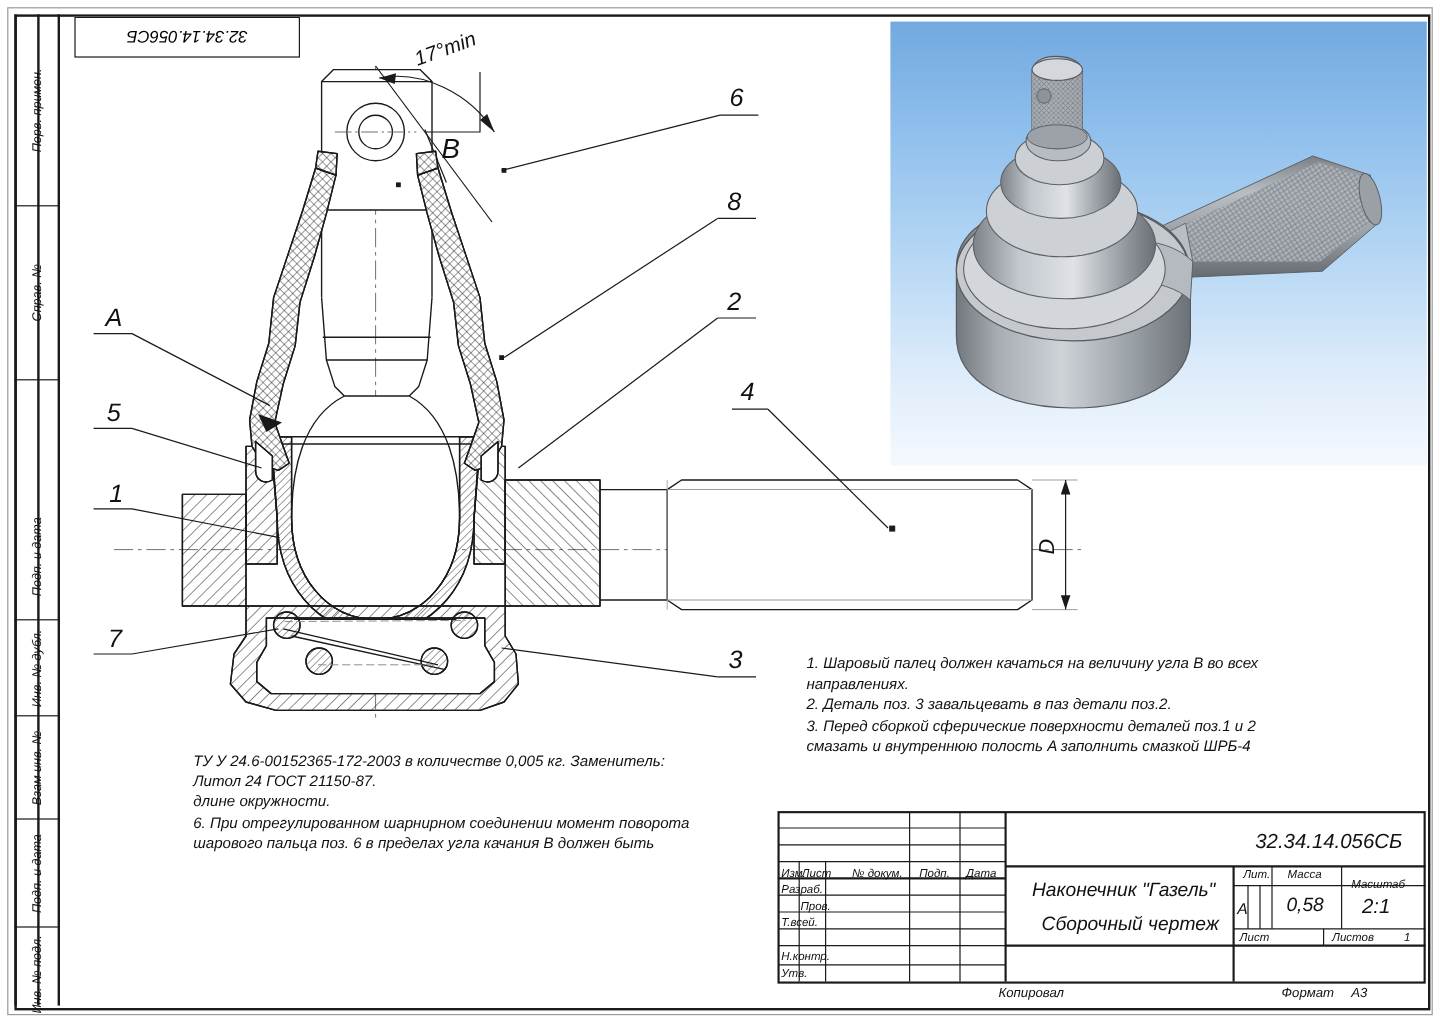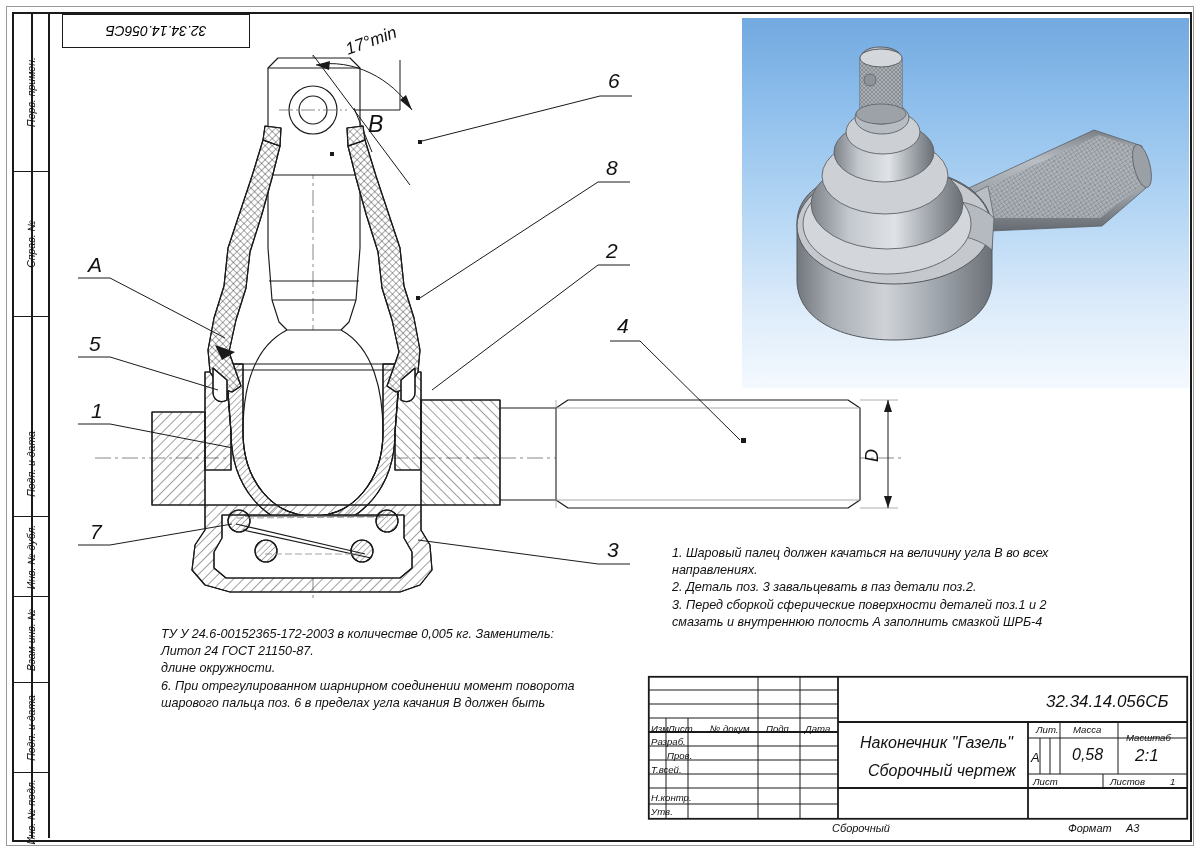--- a/index.html
+++ b/index.html
@@ -458,18 +458,18 @@
     <span class="tb-txt" style="left:478px;top:56px;font-style:italic;">Масштаб</span>
 
     <span class="tb-mid" style="left:383px;top:74px;font-size:13px;">A</span>
     <span class="tb-mid" style="left:424px;top:70px;font-size:16px;">0,58</span>
     <span class="tb-mid" style="left:487px;top:70px;font-size:17px;">2:1</span>
 
     <span class="tb-txt" style="left:385px;top:100px;">Лист</span>
     <span class="tb-txt" style="left:462px;top:100px;">Листов</span>
     <span class="tb-txt" style="left:522px;top:100px;">1</span>
 
-    <span class="tb-txt" style="left:184px;top:146px;font-size:11px;">Сборочный</span>
+    <span class="tb-txt" style="left:184px;top:146px;font-size:11px;">Копировал</span>
     <span class="tb-txt" style="left:420px;top:146px;font-size:11px;">Формат</span>
     <span class="tb-txt" style="left:478px;top:146px;font-size:11px;">А3</span>
   </div>
 
 </div>
 
 </body></html>

